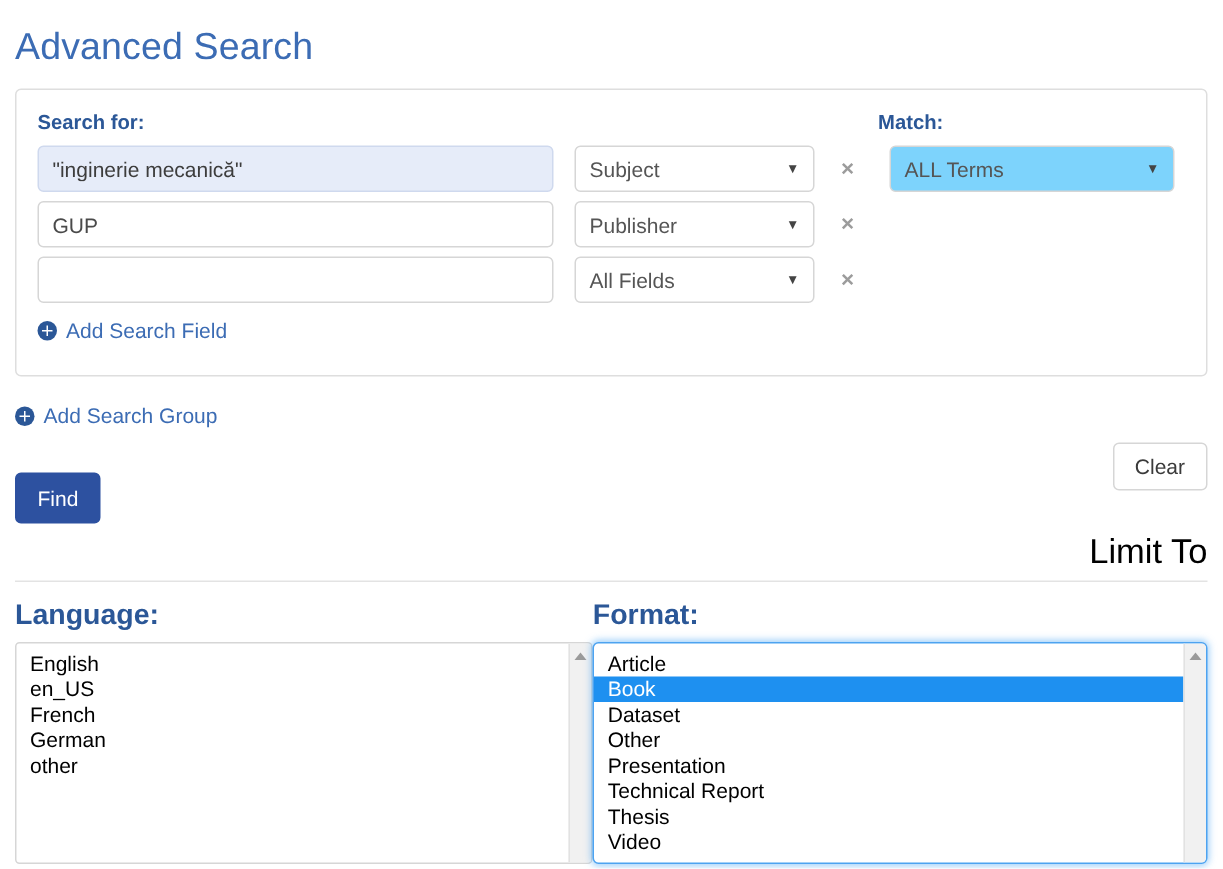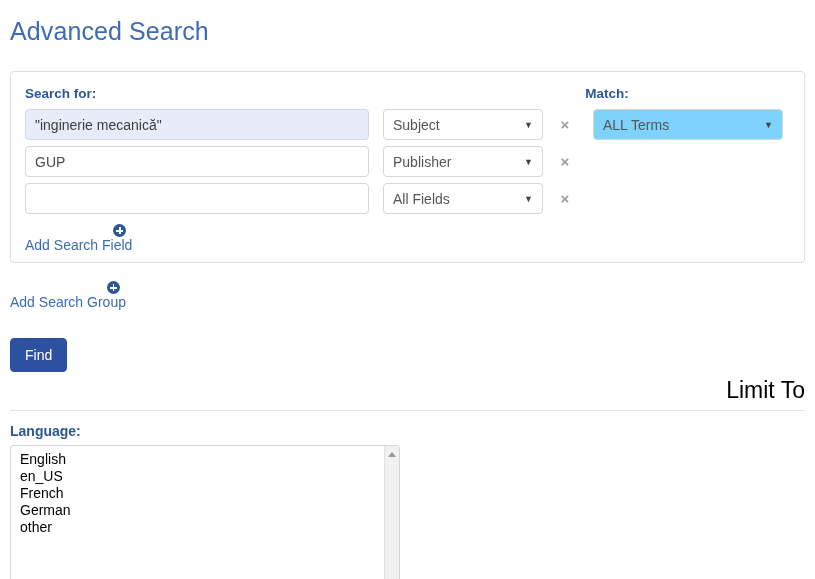--- a/index.html
+++ b/index.html
@@ -32,21 +32,21 @@
     font-size: 25px;
     font-weight: normal;
     line-height: 30px;
     color: #3c6cb4;
     letter-spacing: 0.1px;
   }
 
   
   .search-panel {
     position: relative;
-    margin-top: 25px;
+    margin-top: 13px;
     border: 1px solid #dedede;
     border-radius: 4px;
     background: #ffffff;
     padding: 14px 14px 16px 14px;
     box-sizing: border-box;
     height: 192px;
   }
   .group-head {
     display: flex;
   }
@@ -148,27 +148,26 @@
     transform: translateY(-50%);
     font-size: 9px;
     color: #444;
     line-height: 1;
   }
   .match-slot { width: 190px; margin-left: 13px; }
 
   
   .add-link {
     display: inline-flex;
-    align-items: flex-end;
+    align-items: center;
     color: #3c6cb4;
     font-size: 14px;
     text-decoration: none;
     cursor: pointer;
     line-height: 16px;
-    flex-direction: column;
   }
   .add-link .plus-circle {
     display: inline-block;
     width: 13px;
     height: 13px;
     border-radius: 50%;
     background: #2b5797;
     position: relative;
     margin-right: 6px;
     flex: 0 0 auto;
@@ -242,21 +241,21 @@
     height: 0;
   }
 
   .limit-cols {
     display: flex;
     margin-top: 12px;
   }
   .limit-col-lang { width: 390px; }
   .limit-col-fmt  { width: 415px; }
   .limit-lbl {
-    font-size: 14px;
+    font-size: 19px;
     font-weight: bold;
     color: #2b5797;
     display: block;
     margin-bottom: 6px;
   }
 
   .listbox {
     position: relative;
     box-sizing: border-box;
     height: 148px;
@@ -372,20 +371,21 @@
 
   <div class="add-group-row">
     <a class="add-link">
       <span class="plus-circle"></span>
       <span>Add Search Group</span>
     </a>
   </div>
 
   <div class="actions">
     <button class="btn-find">Find</button>
+    <button class="btn-clear">Clear</button>
   </div>
 
   <h2 class="limit-title">Limit To</h2>
   <hr class="limit-rule">
 
   <div class="limit-cols">
 
     <div class="limit-col-lang">
       <span class="limit-lbl">Language:</span>
       <div class="listbox">
@@ -395,16 +395,34 @@
           <div class="opt">French</div>
           <div class="opt">German</div>
           <div class="opt">other</div>
         </div>
         <div class="listbox-scroll">
           <span class="arrow-up"></span>
         </div>
       </div>
     </div>
 
+    <div class="limit-col-fmt">
+      <span class="limit-lbl">Format:</span>
+      <div class="listbox focused">
+        <div class="opts-inner">
+          <div class="opt">Article</div>
+          <div class="opt selected">Book</div>
+          <div class="opt">Dataset</div>
+          <div class="opt">Other</div>
+          <div class="opt">Presentation</div>
+          <div class="opt">Technical Report</div>
+          <div class="opt">Thesis</div>
+          <div class="opt">Video</div>
+        </div>
+        <div class="listbox-scroll">
+          <span class="arrow-up"></span>
+        </div>
+      </div>
+    </div>
 
   </div>
 
 </div>
 
 </body></html>

